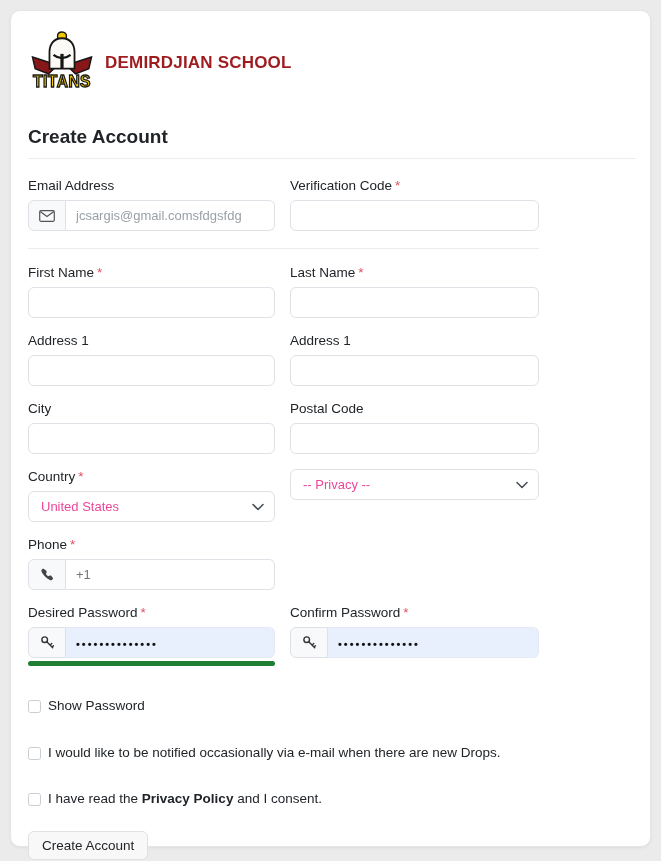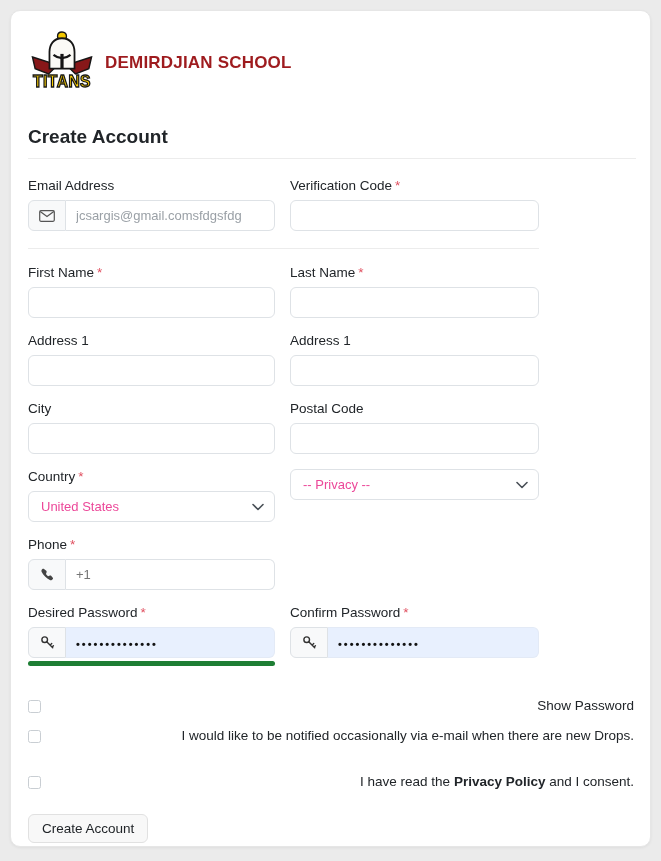--- a/index.html
+++ b/index.html
@@ -59,21 +59,21 @@
     width:247px;height:5px;border-radius:3px;background:#1e7e34;margin-top:3px;
   }
   
   .select{
     width:100%;height:31px;box-sizing:border-box;
     border:1px solid #dee2e6;border-radius:6px;background:#fff;
     display:flex;align-items:center;justify-content:space-between;
     padding:0 10px 0 12px;font-size:13px;color:#ec4899;cursor:default;text-align:right;
   }
   
-  .check-row{display:flex;align-items:center;justify-content:space-between;}
+  .check-row{display:flex;align-items:center;}
   .checkbox{
     width:13px;height:13px;box-sizing:border-box;flex:0 0 13px;
     border:1px solid #c9ced3;border-radius:2.5px;background:#fff;margin-right:7px;
   }
   .check-row span.cb-label{font-size:13.5px;color:#212529;line-height:16px;}
   .cb-link{font-weight:bold;}
   
   .btn{
     display:inline-block;margin-top:24px;padding:6px 13px;
     background:#f8f8f8;border:1px solid #e1e1e1;border-radius:6px;
@@ -240,21 +240,21 @@
       </div>
     </div>
   </div>
 
   
   <div class="check-row" style="margin-top:32px;">
     <div class="checkbox"></div>
     <span class="cb-label">Show Password</span>
   </div>
 
-  <div class="check-row" style="margin-top:14px;">
+  <div class="check-row" style="margin-top:31px;">
     <div class="checkbox"></div>
     <span class="cb-label">I would like to be notified occasionally via e-mail when there are new Drops.</span>
   </div>
 
   <div class="check-row" style="margin-top:30px;">
     <div class="checkbox"></div>
     <span class="cb-label"><span>I have read the </span><span class="cb-link">Privacy Policy</span><span> and I consent.</span></span>
   </div>
 
   

